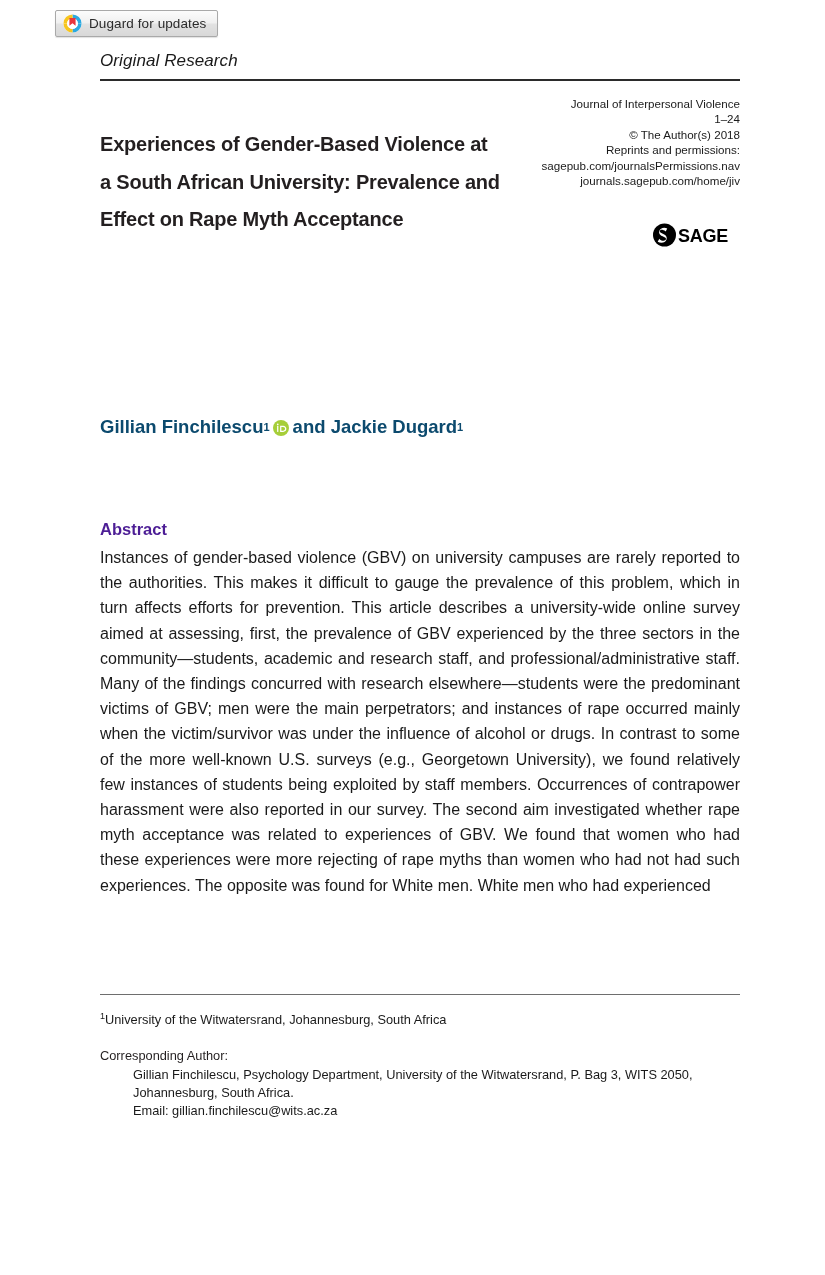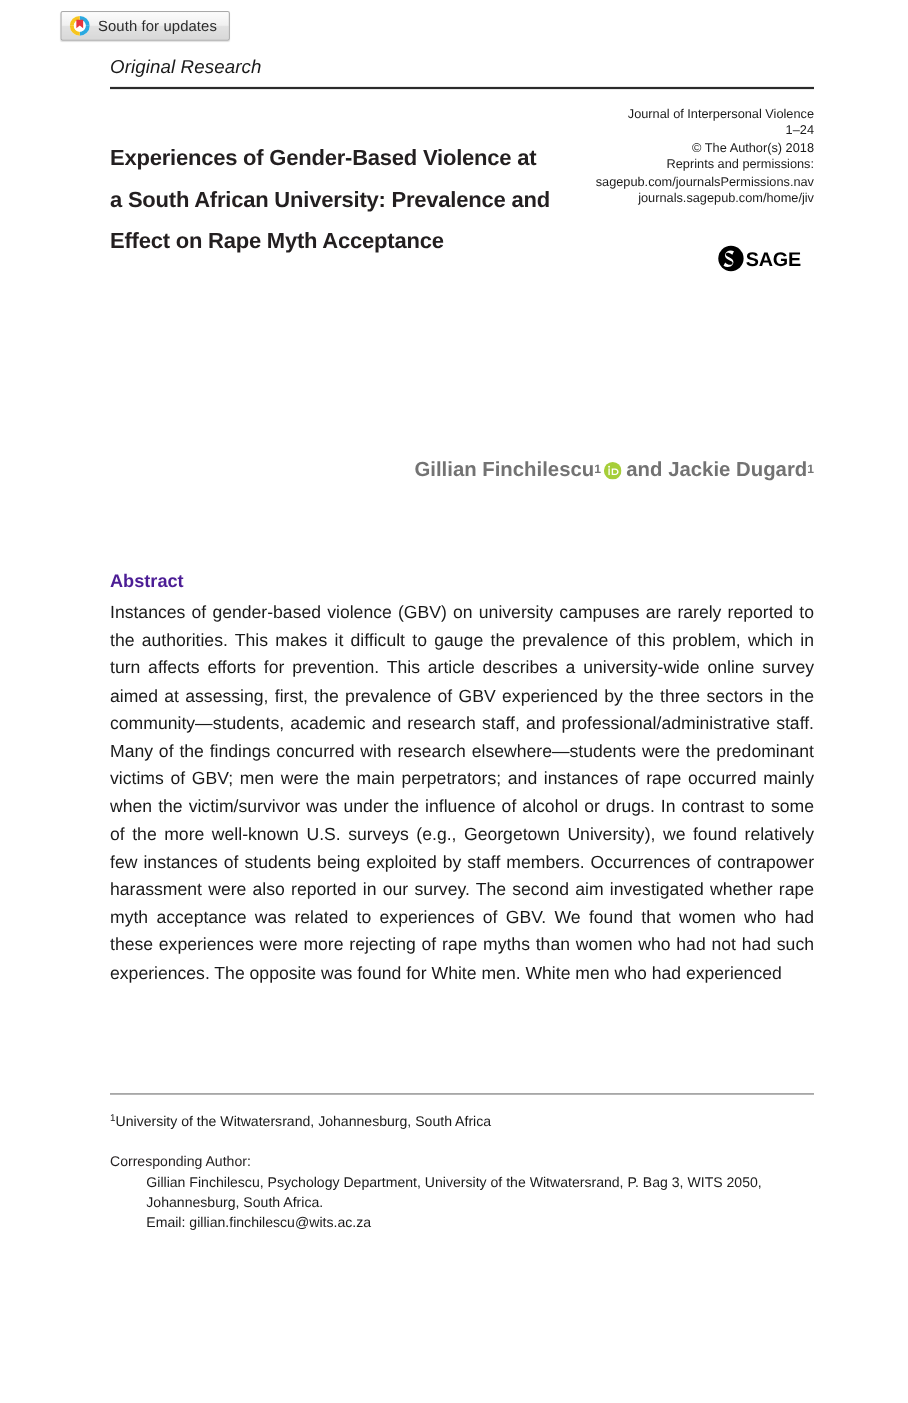--- a/index.html
+++ b/index.html
@@ -106,25 +106,24 @@
   }
 
   
   .authors {
     position: absolute;
     left: 0;
     top: 416px;
     width: 640px;
     font-size: 18.5px;
     font-weight: bold;
-    color: #737373;
+    color: #0c4a6e;
     display: flex;
     align-items: center;
     flex-wrap: nowrap;
-    justify-content: flex-end;
   }
   .authors sup {
     font-size: 11px;
     font-weight: bold;
     vertical-align: super;
     line-height: 0;
   }
   .orcid-icon {
     width: 16px;
     height: 16px;
@@ -205,21 +204,21 @@
     <svg class="cm-logo" viewBox="0 0 40 40" xmlns="http://www.w3.org/2000/svg">
       <circle cx="20" cy="20" r="19" fill="#ffffff"></circle>
       <path d="M20 1 A19 19 0 0 1 39 20 L31 20 A11 11 0 0 0 20 9 Z" fill="#2ba9e0"></path>
       <path d="M39 20 A19 19 0 0 1 20 39 L20 31 A11 11 0 0 0 31 20 Z" fill="#2ba9e0"></path>
       <path d="M20 39 A19 19 0 0 1 1 20 L9 20 A11 11 0 0 0 20 31 Z" fill="#f7c51e"></path>
       <path d="M1 20 A19 19 0 0 1 20 1 L20 9 A11 11 0 0 0 9 20 Z" fill="#f7c51e"></path>
       <circle cx="20" cy="20" r="11.5" fill="#ffffff"></circle>
       <path d="M13.5 8.5 h13 v16 l-6.5 -5.2 l-6.5 5.2 Z" fill="#e8353d"></path>
     </svg>
   </span>
-  <span class="cm-label">South for updates</span>
+  <span class="cm-label">Dugard for updates</span>
 </div>
 
 <div class="page">
 
   <div class="kicker">Original Research</div>
   <div class="rule-top"></div>
 
   <div class="meta">
     <div>Journal of Interpersonal Violence</div>
     <div>1–24</div>

